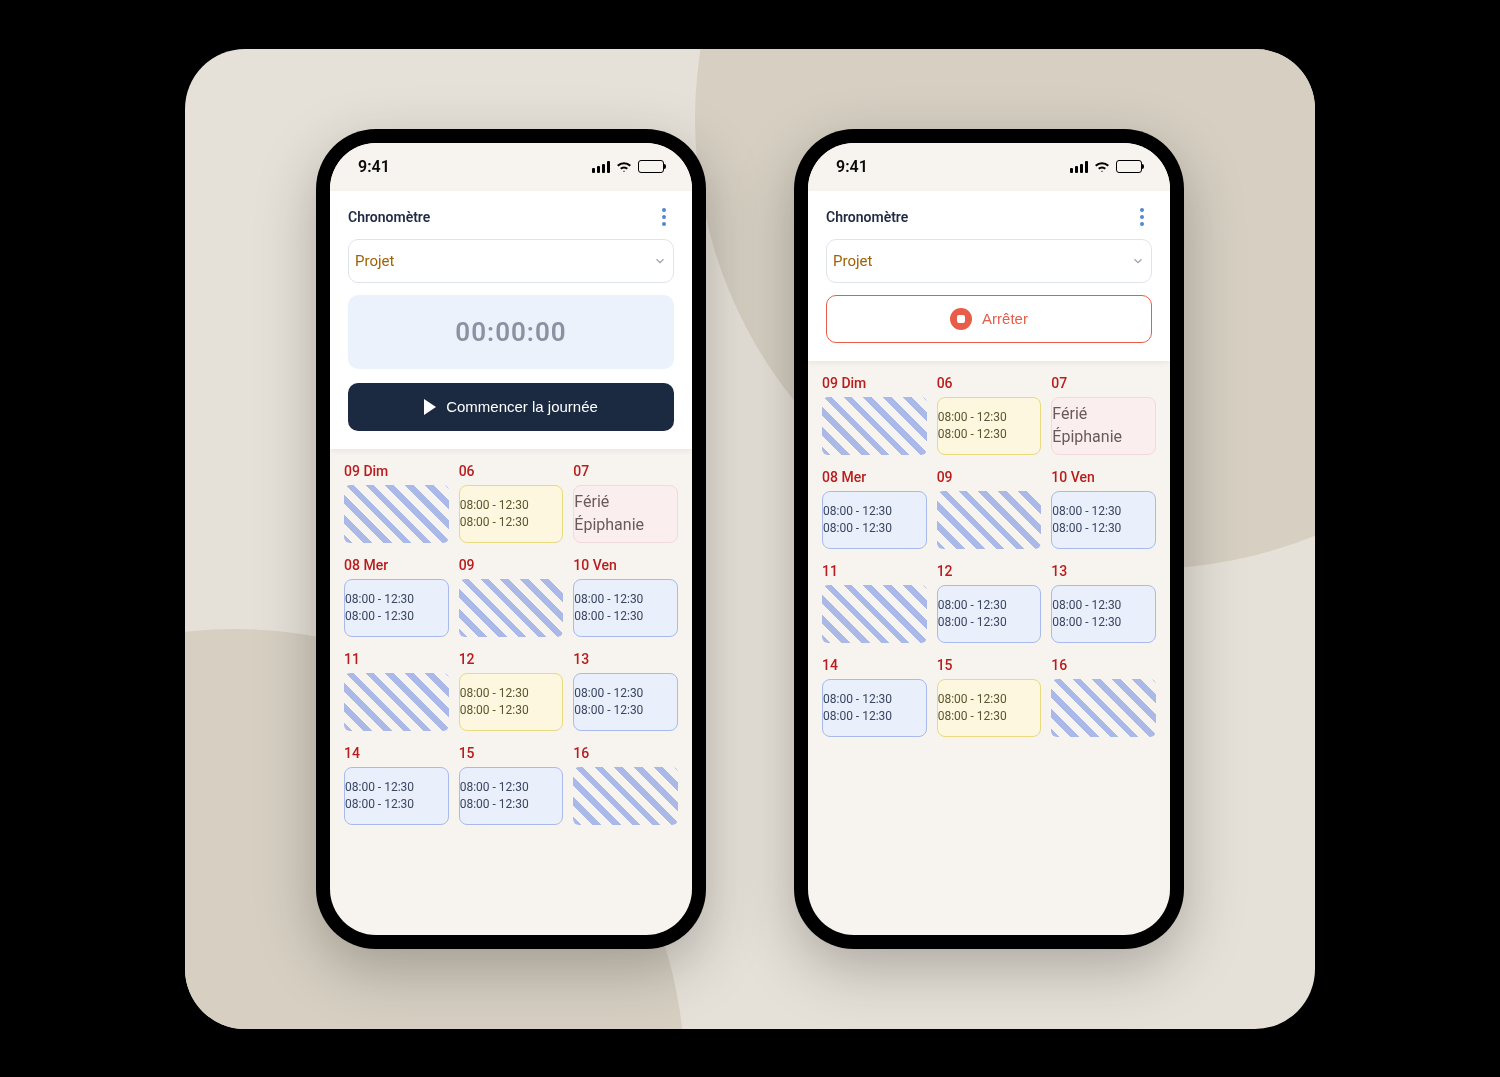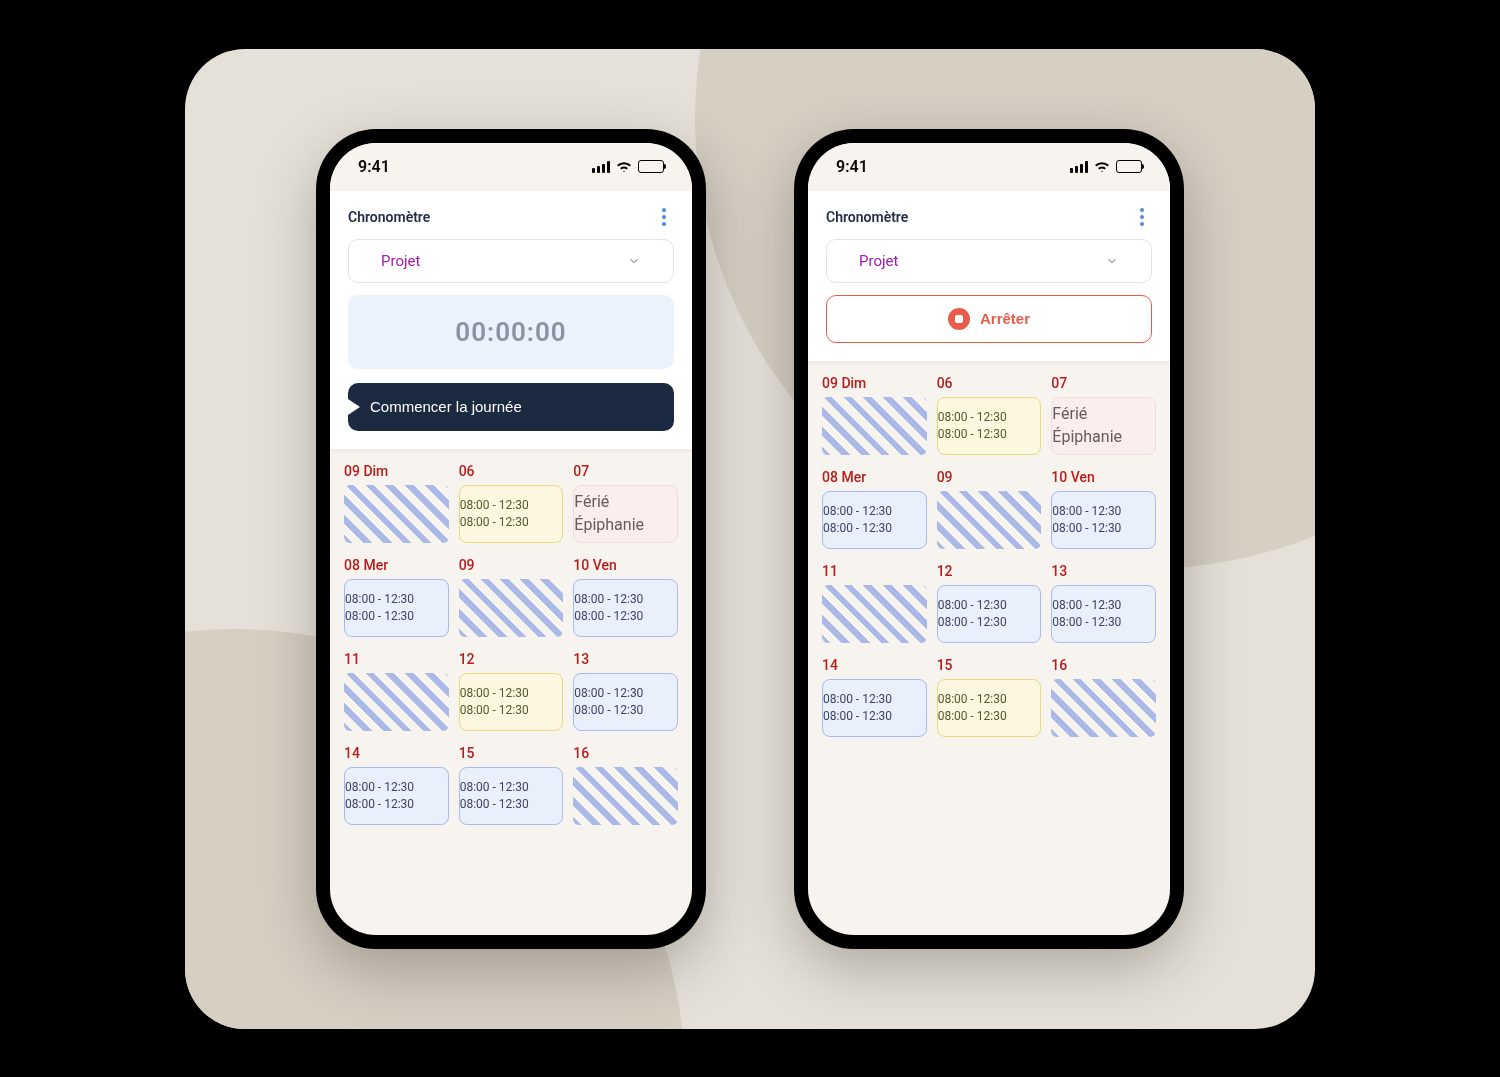--- a/index.html
+++ b/index.html
@@ -59,44 +59,44 @@
     background: #fff; margin: 0; padding: 16px 18px 18px;
     box-shadow: 0 2px 6px rgba(0,0,0,0.06);
   }
   .header-row{display:flex;align-items:center;justify-content:space-between;margin-bottom:12px}
   .title{font-size:14px;font-weight:600;color:#1f2a44}
   .kebab{width:20px;height:20px;display:flex;flex-direction:column;align-items:center;justify-content:center;gap:3px;cursor:pointer}
   .kebab span{width:4px;height:4px;background:#4f8ad6;border-radius:50%}
 
   .select{
     border:1px solid #dfe3ea;border-radius:10px;height:44px;
-    display:flex;align-items:center;justify-content:space-between;padding:0 32px;
-    color:#a21caf;font-size:15px;cursor:pointer;margin-bottom:12px;
+    display:flex;align-items:center;justify-content:space-between;padding:0 6px;
+    color:#a16207;font-size:15px;cursor:pointer;margin-bottom:12px;
   }
   .chev{width:14px;height:14px;stroke:#9aa1af;stroke-width:2;fill:none}
 
   .timer-box{
     background:#ecf2fc;border-radius:10px;
     display:flex;flex-direction:column;align-items:center;justify-content:center;
     padding:22px 10px;margin-bottom:14px;
   }
   .timer-main{display:flex;align-items:flex-end;gap:10px}
   .timer-value{font-size:26px;font-weight:600;color:#2b3850;letter-spacing:1px}
   .timer-value.muted{color:#8b93a3}
   .timer-sub{font-size:13px;color:#6b7385;margin-top:4px}
   .bldg{width:22px;height:22px;stroke:#2b3850;stroke-width:1.8;fill:none}
 
   .primary-btn{
     width:100%;height:48px;border-radius:10px;background:#1b2a41;color:#fff;
-    display:flex;align-items:center;gap:10px;font-size:15px;font-weight:500;
+    display:flex;align-items:center;justify-content:center;gap:10px;font-size:15px;font-weight:500;
     cursor:pointer;border:none;
   }
   .stop-btn{
     width:100%;height:48px;border-radius:10px;background:#fff;border:1.5px solid #e85c4a;
-    color:#e85c4a;display:flex;align-items:center;justify-content:center;gap:10px;font-size:15px;font-weight:700;cursor:pointer;
+    color:#e85c4a;display:flex;align-items:center;justify-content:center;gap:10px;font-size:15px;font-weight:400;cursor:pointer;
   }
   .stop-ico{width:22px;height:22px;border-radius:50%;background:#e85c4a;display:flex;align-items:center;justify-content:center}
   .stop-ico span{width:8px;height:8px;background:#fff;border-radius:2px}
   .play-ico{width:0;height:0;border-left:12px solid #fff;border-top:8px solid transparent;border-bottom:8px solid transparent}
 
   .grid{
     flex:1;overflow:hidden;padding:14px 14px 0;
   }
   .row{display:grid;grid-template-columns:repeat(3,1fr);gap:10px;margin-bottom:14px}
   .daylabel{font-size:14px;color:#b91c1c;font-weight:500;margin-bottom:6px}

